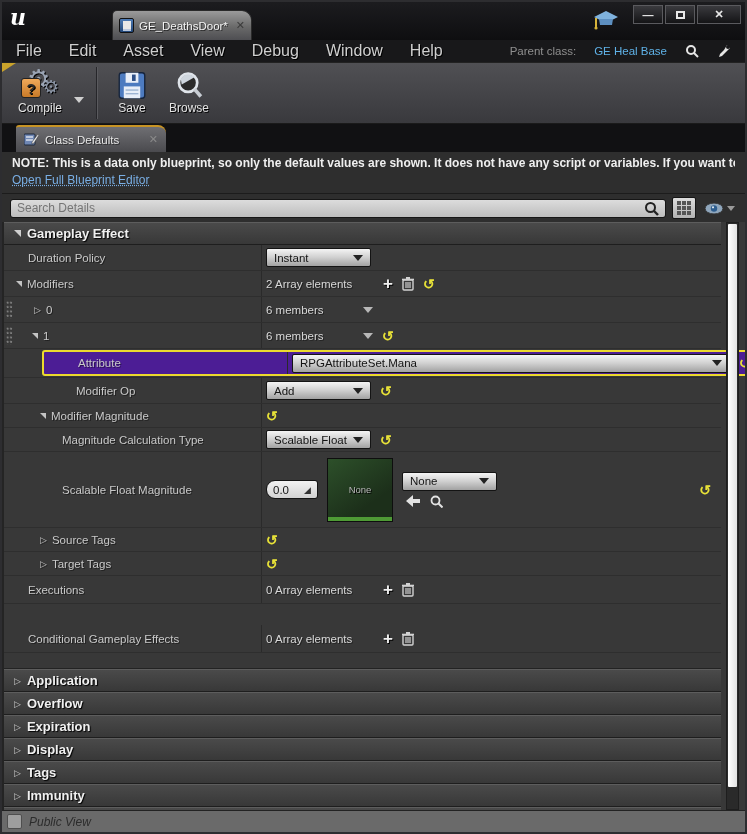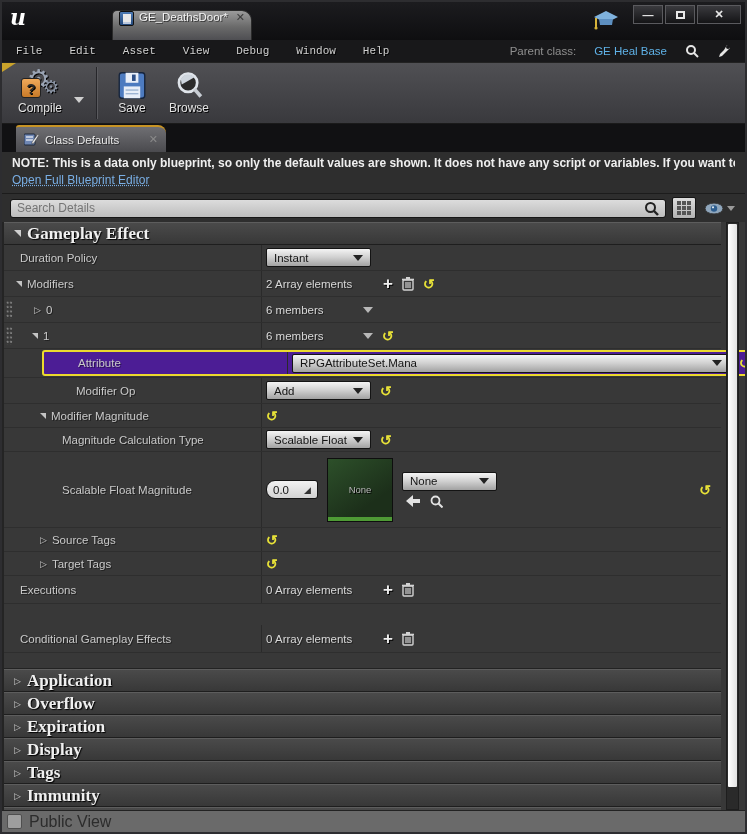--- a/index.html
+++ b/index.html
@@ -4,34 +4,34 @@
 <style>
   * { margin:0; padding:0; box-sizing:border-box; }
   html,body { width:747px; height:834px; background:#000; font-family:"Liberation Sans", sans-serif; overflow:hidden; }
   .window { width:747px; height:834px; background:#1a1a1a; border:2px solid #2d2d30; display:flex; flex-direction:column; position:relative; }
 
   
   .titlebar { height:38px; background:linear-gradient(#1c1c1f,#0e0e10); position:relative; flex:none; }
   .ue-logo { position:absolute; left:8px; top:2px; color:#fff; font-family:"DejaVu Serif", serif; font-style:italic; font-weight:bold; font-size:22px; }
   .asset-tab { position:absolute; left:110px; top:8px; width:140px; height:30px;
     background:linear-gradient(#9b9b9b,#6a6a6a 55%,#4e4e52); border:1px solid #2a2a2a; border-bottom:none;
-    border-radius:5px 10px 0 0; display:flex; align-items:flex-start; padding:0 6px; gap:5px; }
+    border-radius:5px 10px 0 0; display:flex; align-items:center; padding:0 6px; gap:5px; }
   .asset-tab .doc-icon { width:15px; height:15px; background:linear-gradient(#4d7bb5,#23487a); border:1px solid #111; border-radius:2px; position:relative; }
   .asset-tab .doc-icon:before { content:""; position:absolute; left:3px; top:2px; width:8px; height:10px; background:#e8e8e8; box-shadow:inset 0 -2px 0 #b9c7dd; }
   .asset-tab .title { color:#f2f2f2; font-size:11.5px; text-shadow:1px 1px 0 #00000090; white-space:nowrap; flex:1; }
   .asset-tab .tab-close { color:#3b3b3b; font-size:11px; margin-left:2px; }
   .cap-icon { position:absolute; right:126px; top:6px; }
   .winbtns { position:absolute; right:4px; top:3px; display:flex; }
   .winbtn { width:30px; height:19px; background:linear-gradient(#3a3a3e,#141416); border:1px solid #5a5a5e; margin-left:2px;
     color:#e8e8e8; font-size:11px; display:flex; align-items:center; justify-content:center; font-weight:bold; }
   .winbtn .maxbox { width:9px; height:8px; border:2px solid #e8e8e8; }
 
   
   .menubar { height:22px; background:#18181a; display:flex; align-items:center; padding:0 14px; flex:none; }
-  .menu-item { color:#cfcfcf; font-size:11px; margin-right:27px; text-shadow:1px 1px 0 #000;font-family:Liberation Mono, monospace; }
+  .menu-item { color:#cfcfcf; font-size:16px; margin-right:27px; text-shadow:1px 1px 0 #000; }
   .menu-right { margin-left:auto; display:flex; align-items:center; gap:18px; }
   .parent-label { color:#8f8f8f; font-size:11.5px; }
   .parent-value { color:#5fb2e8; font-size:11.5px; }
 
   
   .toolbar { height:62px; background:linear-gradient(#505054,#39393d); border-top:1px solid #222; border-bottom:1px solid #1a1a1a; position:relative; display:flex; align-items:stretch; flex:none; }
   .tb-wedge { position:absolute; left:0; top:0; width:0; height:0; border-top:9px solid #caa32b; border-right:14px solid transparent; }
   .tb-group { display:flex; align-items:stretch; padding:4px 6px; }
   .tb-sep { width:1px; background:#26262a; margin:4px 2px; box-shadow:1px 0 0 #5a5a5e; }
   .tb-btn { display:flex; flex-direction:column; align-items:center; justify-content:flex-end; padding:3px 10px 4px; color:#e2e2e2; font-size:12px; text-shadow:1px 1px 0 #000; }
@@ -59,28 +59,28 @@
   .grid-btn { width:24px; height:22px; background:linear-gradient(#dedede,#b2b2b2); border:1px solid #161616; border-radius:2px; display:flex; align-items:center; justify-content:center; }
   .eye-btn { display:flex; align-items:center; gap:3px; padding:0 2px; }
   .caret-sm { width:0; height:0; border-left:4px solid transparent; border-right:4px solid transparent; border-top:5px solid #9a9a9a; }
 
   
   .details { flex:1; background:#383838; border-left:2px solid #242424; position:relative; padding-right:24px; overflow:hidden; }
   .scrollbar-track { position:absolute; right:6px; top:0; bottom:0; width:13px; background:#2a2a2a; border:1px solid #1e1e1e; }
   .scrollbar-thumb { position:absolute; left:1px; right:1px; top:1px; height:96%; background:linear-gradient(90deg,#ffffff,#e2e2e2); border-radius:1px; }
 
   .cat-header { height:23px; background:linear-gradient(#4a4a4a,#383838); border-top:1px solid #5d5d5d; border-bottom:1px solid #1e1e1e; display:flex; align-items:center; padding-left:10px; gap:6px; }
-  .cat-header .cat-label { color:#f0f0f0; font-weight:bold; font-size:17px; text-shadow:1px 1px 1px #000;font-family:Liberation Serif, serif; }
+  .cat-header .cat-label { color:#f0f0f0; font-weight:bold; font-size:13px; text-shadow:1px 1px 1px #000; }
   .arrow-exp { width:0; height:0; border-left:7px solid transparent; border-top:7px solid #cfcfcf; }
   .arrow-col { color:#c8c8c8; font-size:9px; }
 
   .prow { display:flex; min-height:26px; border-bottom:1px solid #2e2e2e; background:#383838; align-items:stretch; }
   .plabel { width:258px; flex:none; border-right:1px solid #2a2a2a; display:flex; align-items:center; gap:5px; color:#c9c9c9; font-size:11.5px; text-shadow:1px 1px 0 #00000070; }
   .pvalue { flex:1; display:flex; align-items:center; gap:9px; padding-left:4px; color:#d8d8d8; font-size:11.5px; text-shadow:1px 1px 0 #00000070; position:relative; }
-  .ind1 { padding-left:16px; } .ind3 { padding-left:72px; } .ind4 { padding-left:58px; }
+  .ind1 { padding-left:24px; } .ind3 { padding-left:72px; } .ind4 { padding-left:58px; }
   .arrow-row-exp { width:0; height:0; border-left:6px solid transparent; border-top:6px solid #c4c4c4; flex:none; }
   .drag { width:7px; height:18px; margin-left:2px; flex:none;
     background-image:radial-gradient(circle at 1.6px 1.6px, #7d7d7d 1px, transparent 1.3px); background-size:3.4px 4.4px; }
 
   .combo { height:19px; background:linear-gradient(#f4f4f4,#cfcfcf 50%,#a2a2a2); border:1px solid #141414; border-radius:2px; color:#141414; font-size:11.5px; display:flex; align-items:center; padding:0 7px; text-shadow:none; position:relative; }
   .combo .ccaret { margin-left:auto; width:0; height:0; border-left:5px solid transparent; border-right:5px solid transparent; border-top:6px solid #222; }
   .combo-std { width:105px; } .combo-wide { width:438px; } .combo-none { width:95px; }
 
   .revert { color:#e8e238; font-size:14px; font-weight:bold; line-height:12px; text-shadow:none; }
   .plus { color:#f0f0f0; font-size:17px; font-weight:bold; line-height:14px; text-shadow:1px 1px 0 #000; }
@@ -98,21 +98,21 @@
   .thumb .tlabel { color:#b8b8b8; font-size:9.5px; text-shadow:1px 1px 0 #000; }
   .asset-col { display:flex; flex-direction:column; gap:4px; }
   .asset-tools { display:flex; align-items:center; gap:10px; padding-left:4px; }
   .rev-right { position:absolute; right:10px; top:50%; transform:translateY(-50%); }
 
   .spacer-row { height:16px; background:#383838; border-bottom:1px solid #232323; }
 
   
   .footer { height:22px; background:#6a6a6a; border-top:1px solid #222; display:flex; align-items:center; gap:7px; padding:0 5px; flex:none; }
   .footer .checkbox { width:15px; height:15px; background:#9e9e9e; border:1px solid #4f4f4f; border-radius:2px; }
-  .footer .flabel { color:#2c2c2c; font-size:16px; }
+  .footer .flabel { color:#2c2c2c; font-size:12px;font-style:italic; }
 
   svg { display:block; }
 </style>
 </head>
 <body>
 
 <div class="window">
 
   <div class="titlebar">
     <div class="ue-logo">u</div>

